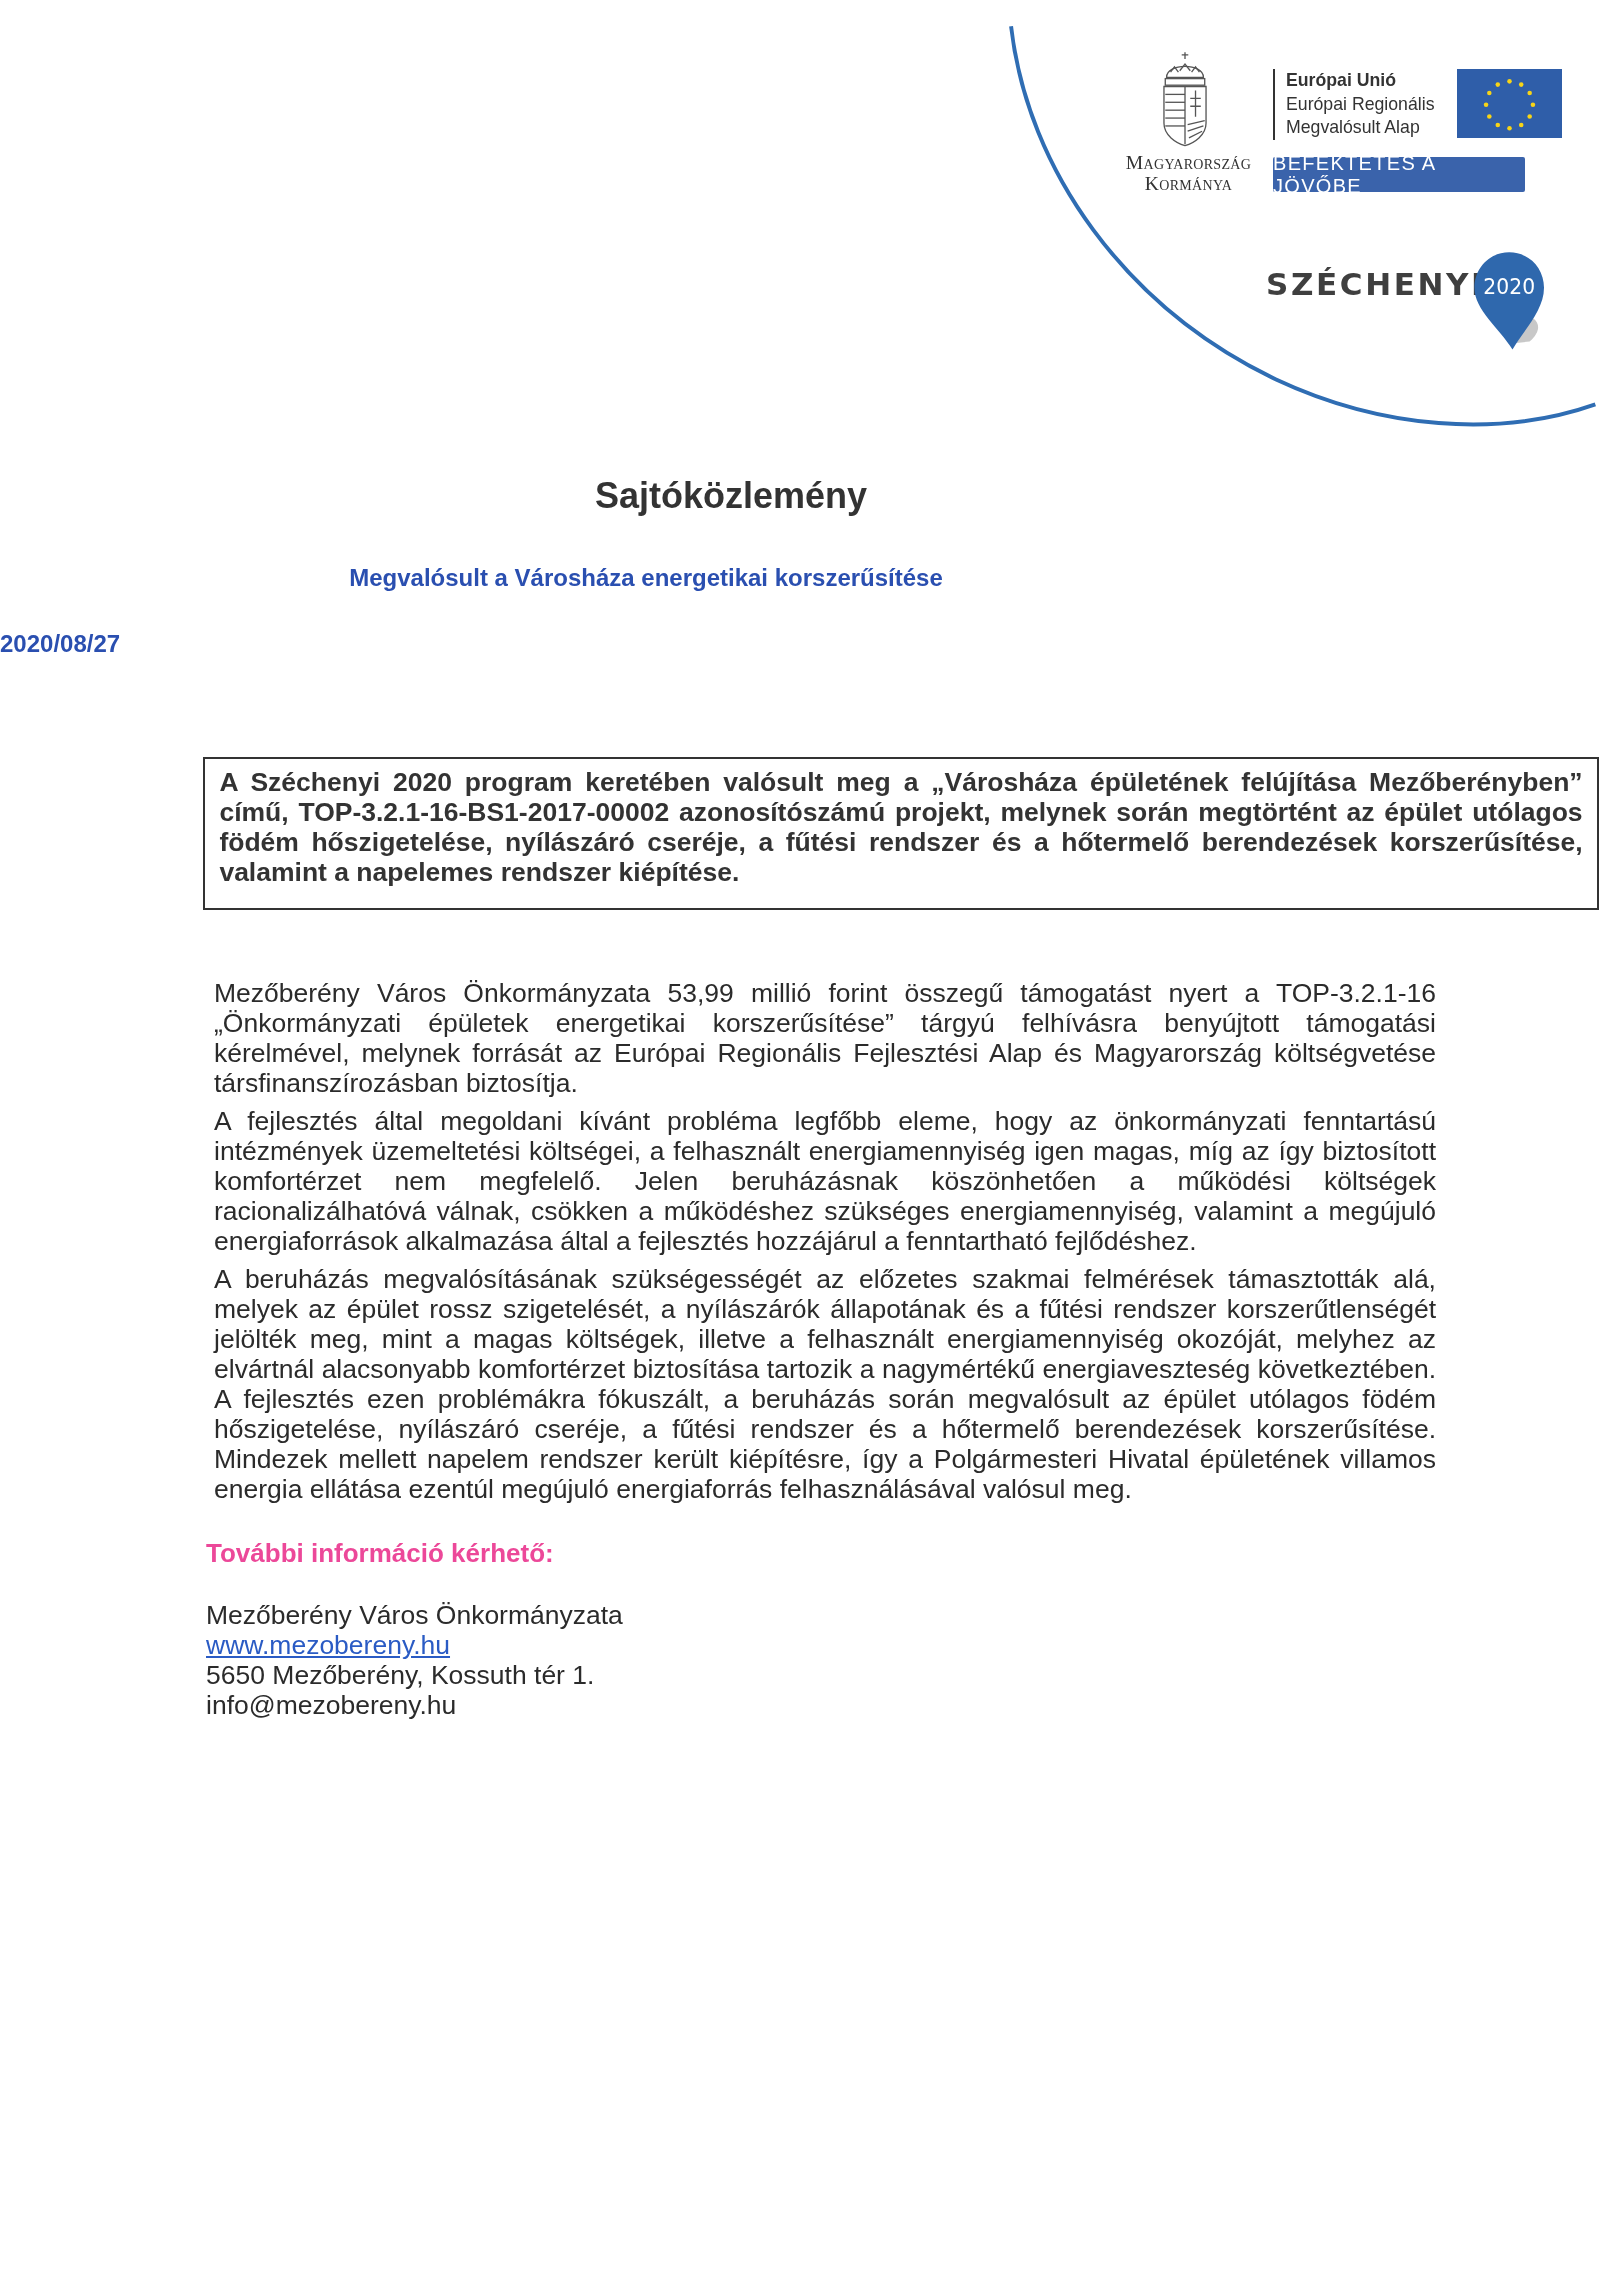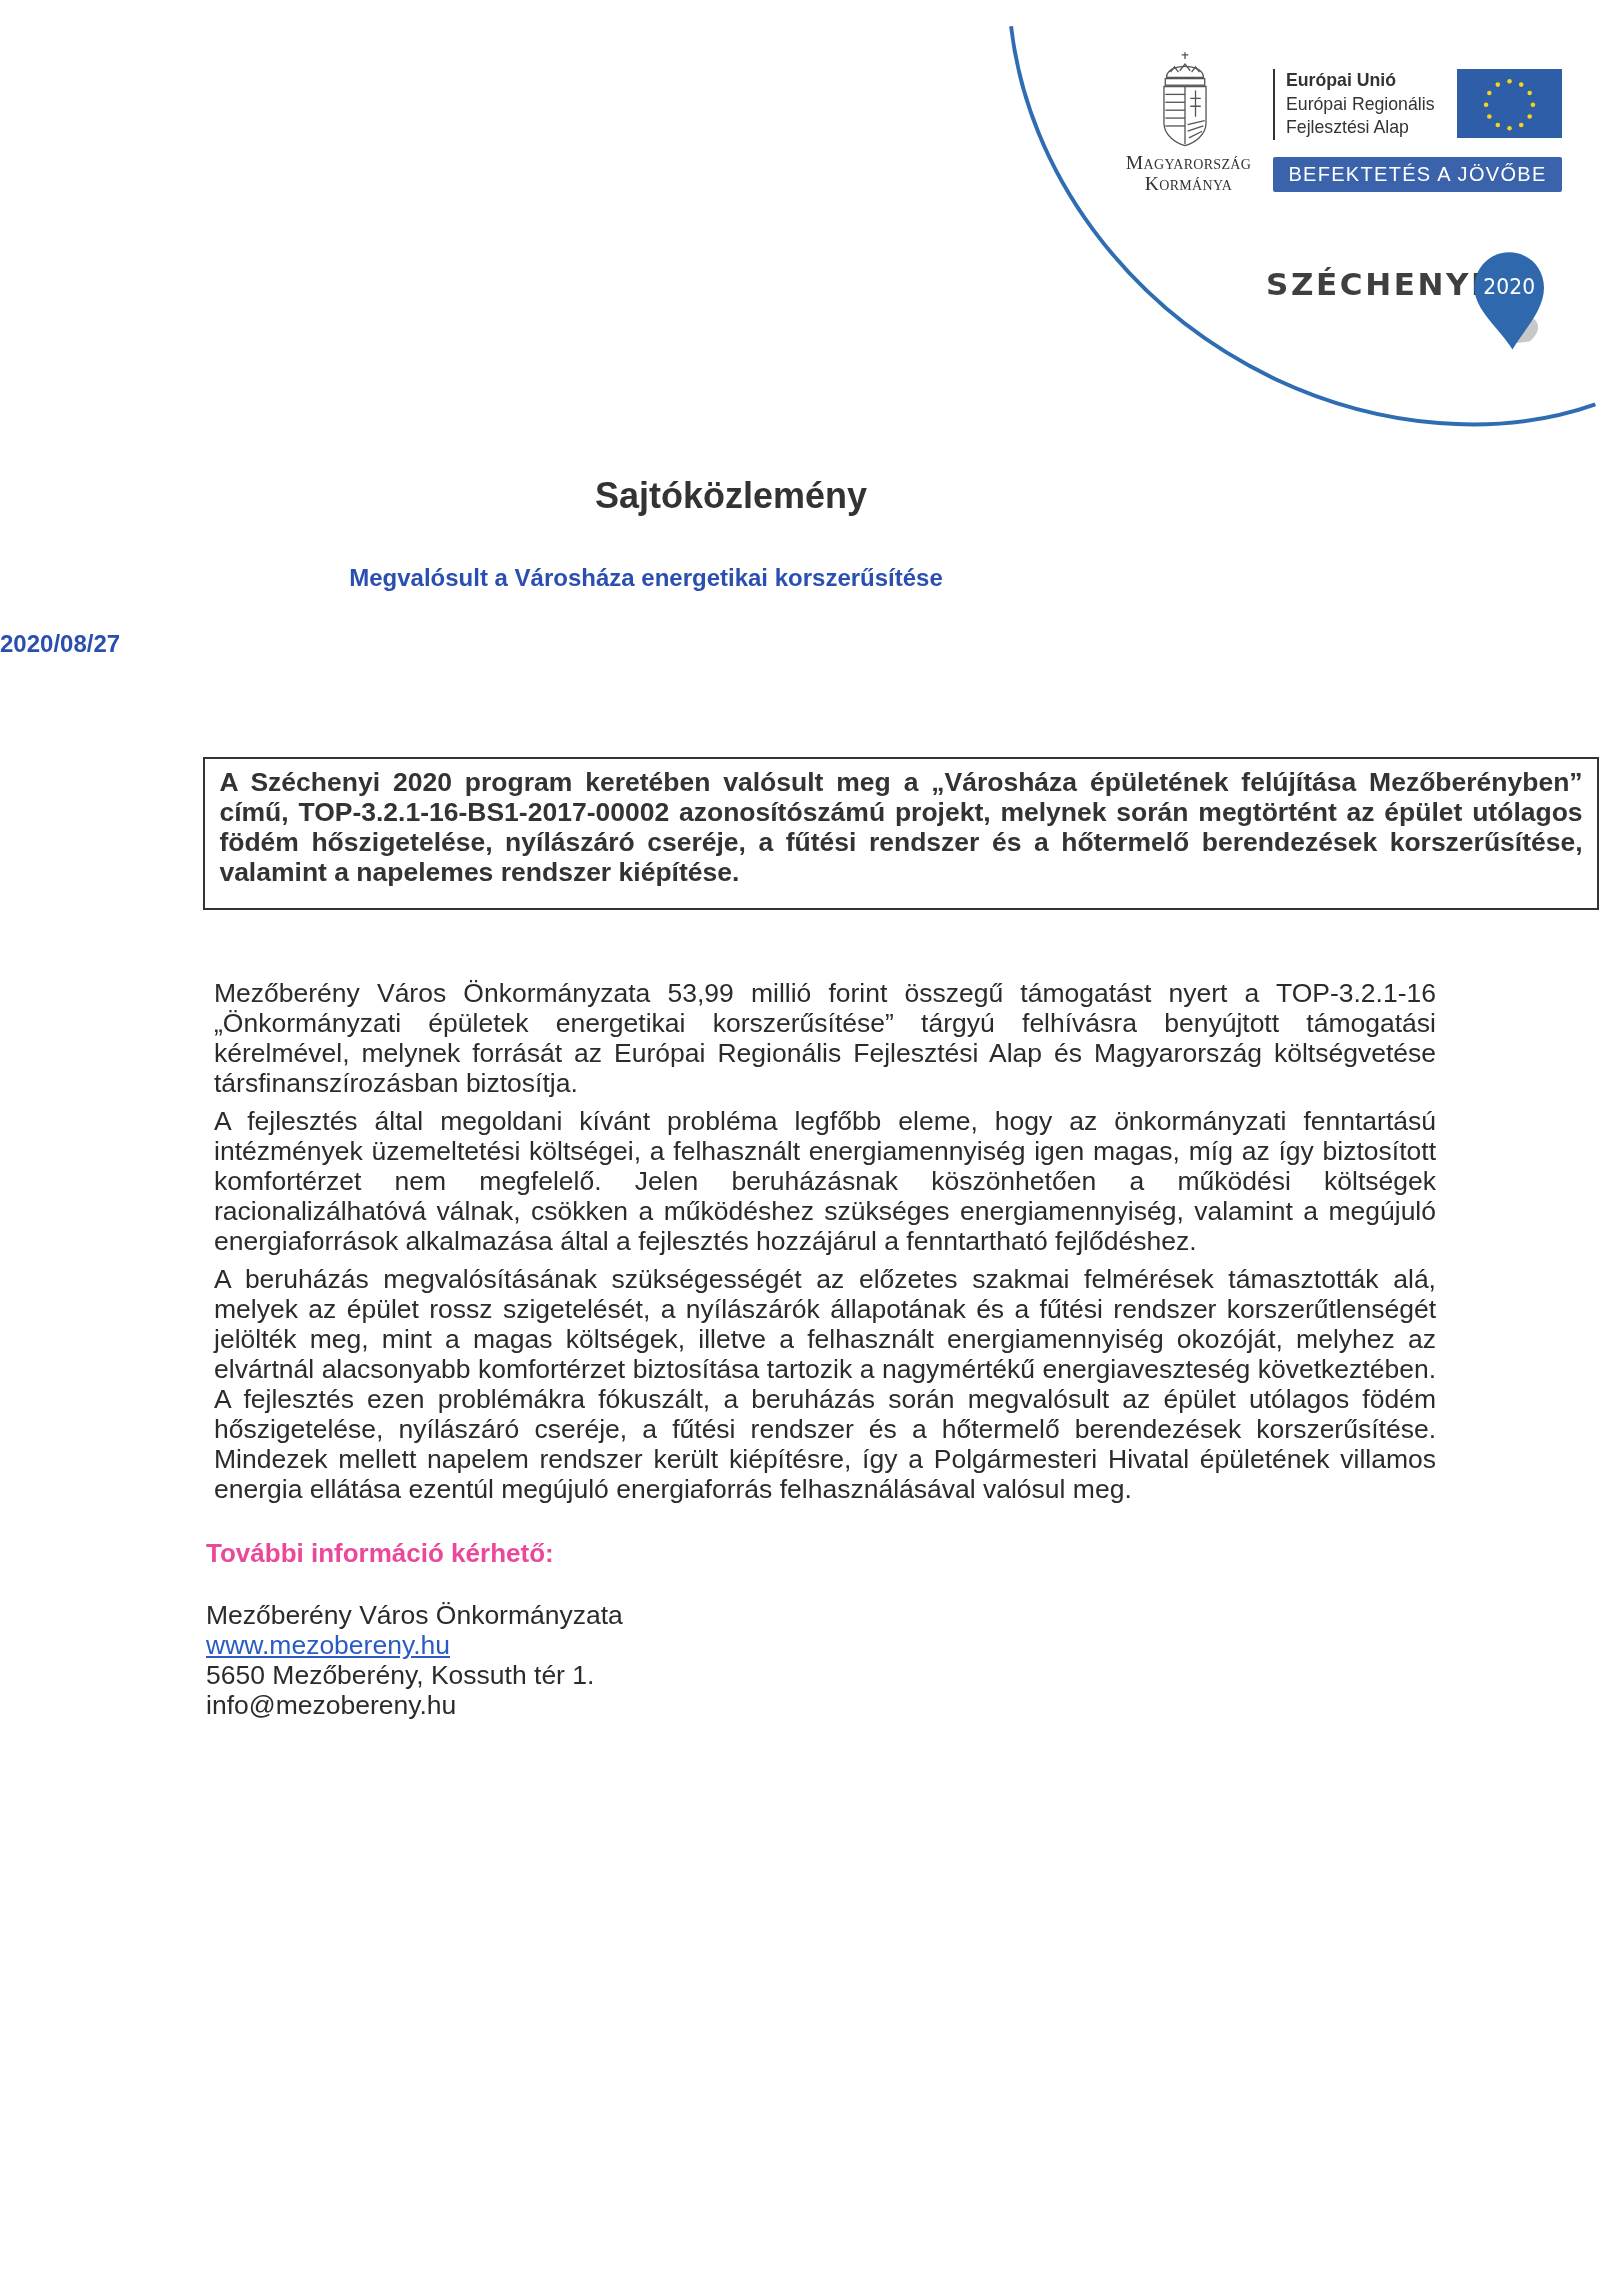--- a/index.html
+++ b/index.html
@@ -14,21 +14,21 @@
               font-family: "Liberation Serif", serif; color: #333; font-size: 19.6px; line-height: 21px;
               font-variant: small-caps; letter-spacing: 0.3px; }
   .gov-name span { display: block; }
 
   .eu-divider { position: absolute; left: 1273px; top: 69px; width: 2px; height: 71px; background: #333; }
   .eu-text { position: absolute; left: 1286px; top: 69px; font-size: 17.7px; line-height: 23.6px; color: #333; }
   .eu-text .l1 { font-weight: bold; display: block; }
   .eu-text .l2, .eu-text .l3 { display: block; }
   .eu-flag { position: absolute; left: 1457px; top: 69px; width: 105px; height: 69px; background: #2f5ea9; }
 
-  .banner { position: absolute; left: 1273px; top: 157px; width: 289px; height: 35px; background: #3a63ab;
+  .banner { position: absolute; left: 1273px; top: 157px; width: 252px; height: 35px; background: #3a63ab;
             border-radius: 2px; color: #ffffff; font-size: 20px; letter-spacing: 1.3px;
             display: flex; align-items: center; justify-content: center; }
 
   .szechenyi { position: absolute; left: 1266px; top: 266px; font-size: 31px; font-weight: bold;
                color: #3f3f3f; letter-spacing: 2.6px; font-family: "DejaVu Sans", sans-serif; }
   .pin { position: absolute; left: 1473px; top: 251px; width: 79px; height: 105px; }
 
   
   .title { position: absolute; left: 0; width: 1462px; top: 475px; text-align: center;
            font-size: 36px; font-weight: bold; color: #333; }
@@ -83,21 +83,21 @@
     <span>Magyarország</span>
     <span>Kormánya</span>
   </div>
 </div>
 
 <div>
   <div class="eu-divider"></div>
   <div class="eu-text">
     <span class="l1">Európai Unió</span>
     <span class="l2">Európai Regionális</span>
-    <span class="l3">Fejlesztési Alap</span>
+    <span class="l3">Megvalósult Alap</span>
   </div>
   <svg class="eu-flag" viewBox="0 0 160 106" xmlns="http://www.w3.org/2000/svg">
     <rect width="160" height="106" fill="#2f5ea9"></rect>
     <g fill="#f7d417">
       <circle cx="80" cy="19" r="3.5"></circle>
         <circle cx="98" cy="24" r="3.5"></circle>
         <circle cx="111" cy="37" r="3.5"></circle>
       <circle cx="116" cy="55" r="3.5"></circle>
         <circle cx="111" cy="73" r="3.5"></circle>
         <circle cx="98" cy="86" r="3.5"></circle>

